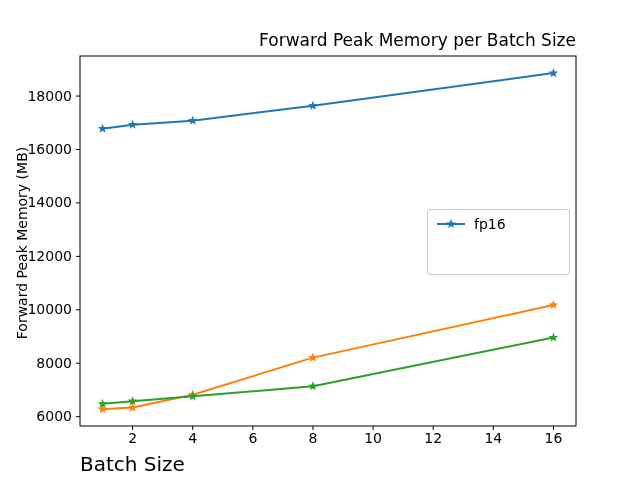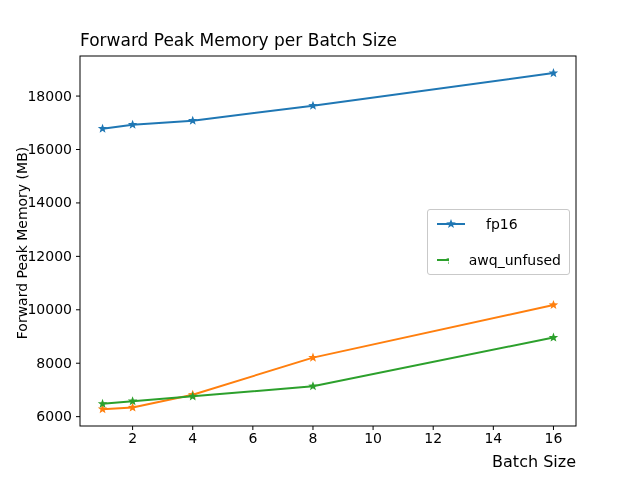--- a/index.html
+++ b/index.html
@@ -18,21 +18,21 @@
   .figure svg.plot {
     position: absolute;
     left: 0;
     top: 0;
   }
   .chart-title {
     position: absolute;
     left: 80px;
     top: 30px;
     width: 496px;
-    text-align: left;
+    text-align: right;
     font-size: 17px;
     color: #000000;
     white-space: nowrap;
   }
   .y-label {
     position: absolute;
     left: 22px;
     top: 241px;
     width: 0;
     height: 0;
@@ -43,43 +43,43 @@
     transform: translate(-50%, -50%) rotate(-90deg);
     font-size: 14px;
     color: #000000;
     white-space: nowrap;
   }
   .x-label {
     position: absolute;
     left: 80px;
     top: 452px;
     width: 496px;
-    text-align: right;
-    font-size: 16px;
+    text-align: left;
+    font-size: 20px;
     color: #000000;
   }
   .legend {
     position: absolute;
     left: 427px;
     top: 209px;
     width: 143px;
     box-sizing: border-box;
     background: #ffffff;
     border: 1px solid #c9c9c9;
     border-radius: 3px;
     padding: 5px 8px;
     display: flex;
     flex-direction: column;
     justify-content: space-between;
     height: 66px;
   }
   .legend-row {
     display: flex;
     align-items: center;
-    gap: 20px;
+    gap: 8px;
     height: 18px;
   }
   .legend-row .label {
     font-size: 14px;
     color: #000000;
     white-space: nowrap;
   }
 </style>
 </head>
 <body>
@@ -146,21 +146,14 @@
   <div class="x-label">Batch Size</div>
 
   <div class="legend">
     <div class="legend-row">
       <svg class="swatch" width="30" height="14">
           <line x1="1" y1="7" x2="29" y2="7" stroke="#1f77b4" stroke-width="2"></line>
           <path d="M15.00,2.00L16.23,5.30L19.76,5.45L17.00,7.65L17.94,11.05L15.00,9.10L12.06,11.05L13.00,7.65L10.24,5.45L13.77,5.30Z" fill="#1f77b4"></path>
         </svg>
       <span class="label">fp16</span>
     </div>
-    <div class="legend-row">
-      <svg class="swatch" width="30" height="14">
-          <line x1="1" y1="7" x2="29" y2="7" stroke="#2ca02c" stroke-width="2"></line>
-          <path d="M15.00,2.00L16.23,5.30L19.76,5.45L17.00,7.65L17.94,11.05L15.00,9.10L12.06,11.05L13.00,7.65L10.24,5.45L13.77,5.30Z" fill="#2ca02c"></path>
-        </svg>
-      <span class="label">awq_unfused</span>
-    </div>
   </div>
 </div>
 
 </body></html>

